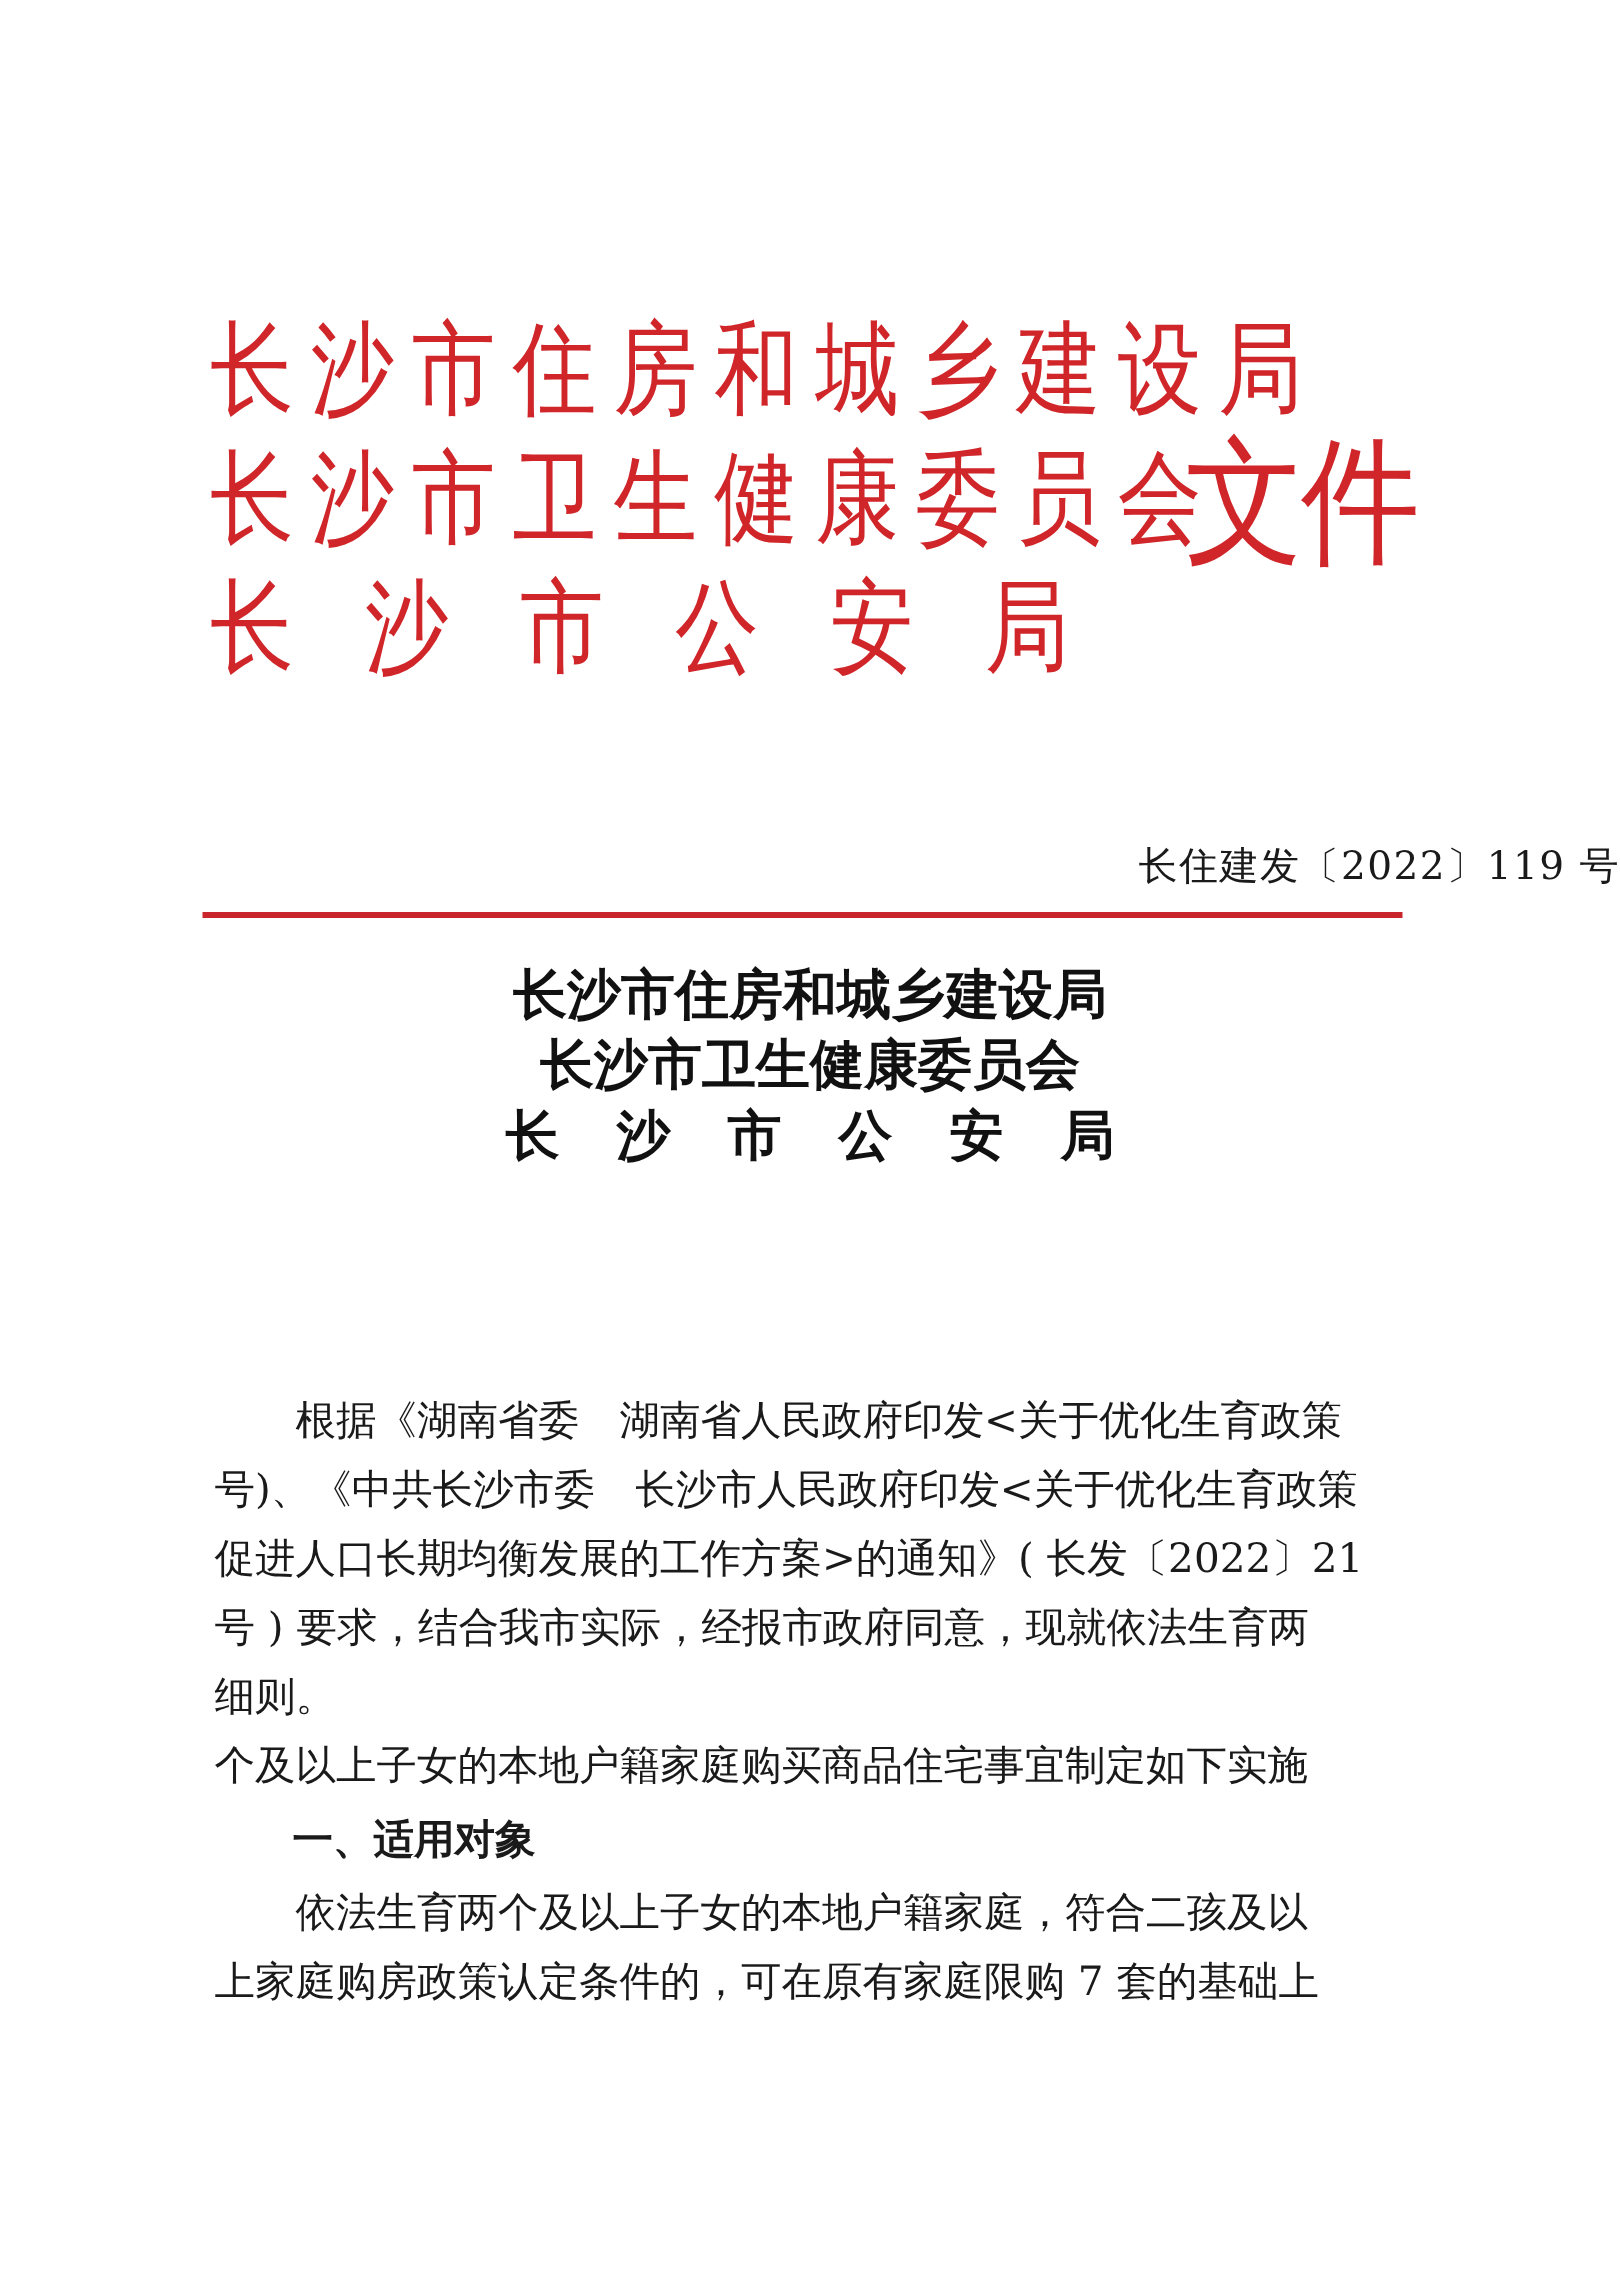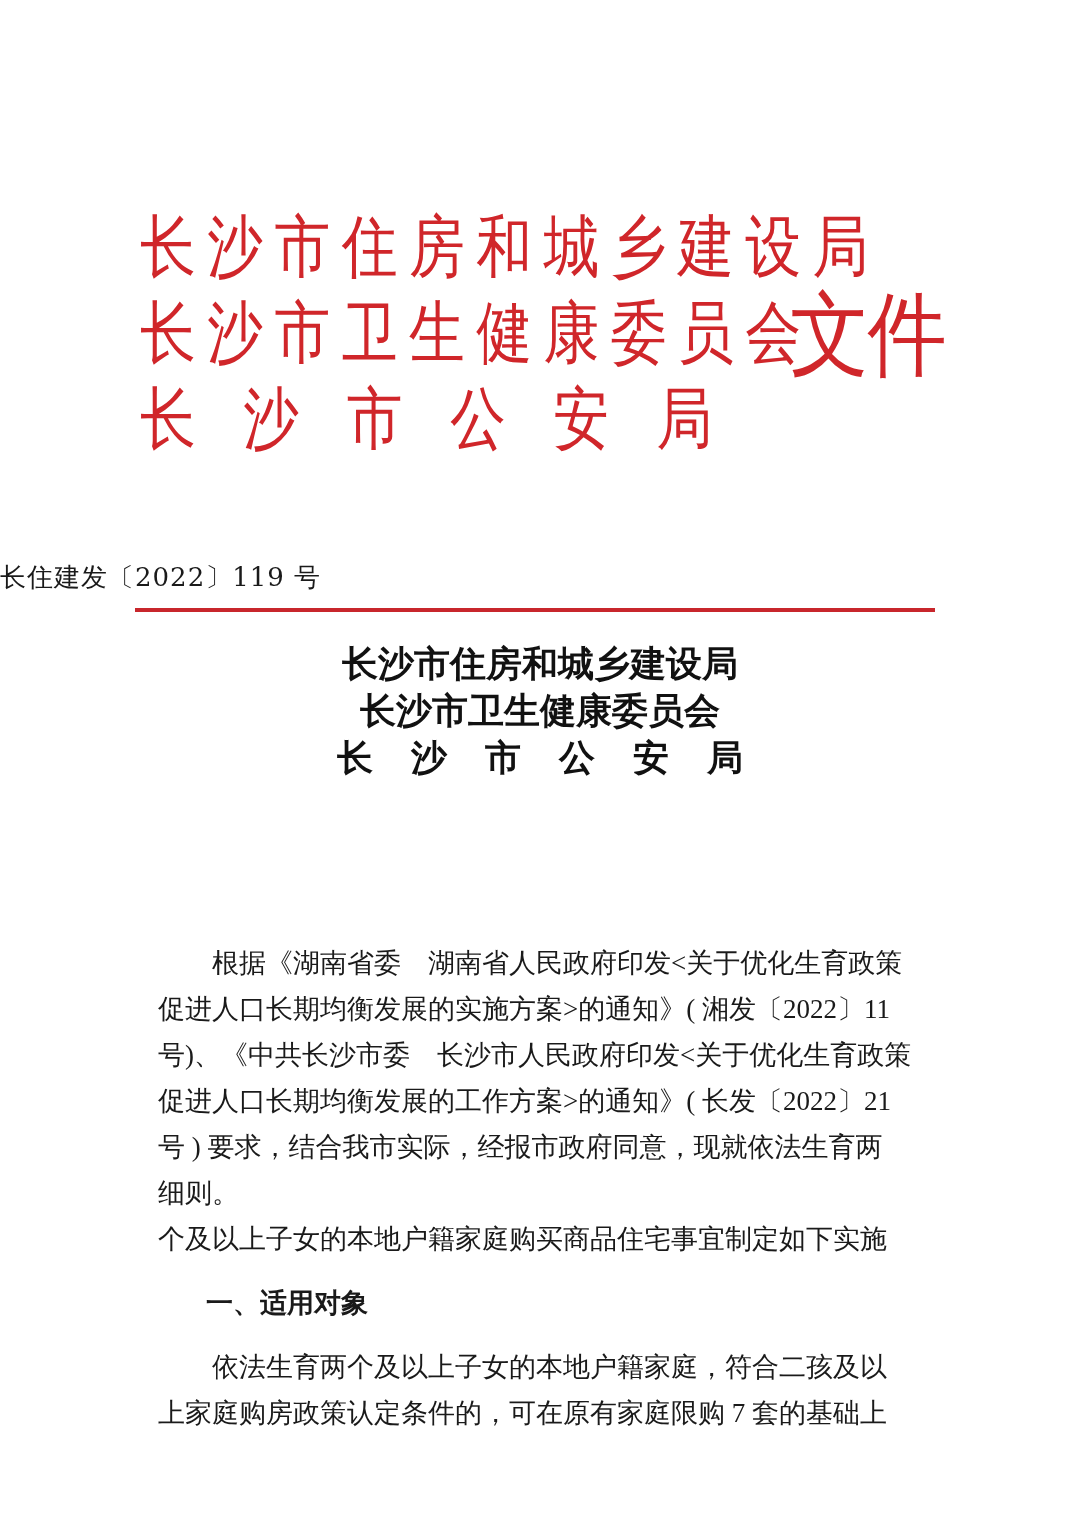--- a/index.html
+++ b/index.html
@@ -17,40 +17,40 @@
   }
   .rh-1 { top: 4px; }
   .rh-2 { top: 90px; }
   .rh-3 { top: 176px; letter-spacing: 58px; }
   .wenjian {
     position: absolute; left: 650px; top: 80px; font-size: 92px; line-height: 110px; color: #d0262a;
     transform: scaleX(0.86); transform-origin: left center; white-space: nowrap; letter-spacing: -2px;
   }
 
   .doc-number {
-    position: absolute; left: 0; width: 1080px; top: 560px; text-align: left; font-size: 26px; color: #1a1a1a;
+    position: absolute; left: 0; width: 1080px; top: 560px; text-align: right; font-size: 26px; color: #1a1a1a;
     letter-spacing: 1px;
   }
   .divider { position: absolute; left: 135px; top: 608px; width: 800px; height: 4px; background: #c8262c; }
 
   .title-block { position: absolute; left: 0; width: 1080px; top: 640px; text-align: center; color: #111; }
   .title-line {
     font-size: 36px; line-height: 47px; font-weight: bold; white-space: nowrap;
     font-family: "DejaVu Serif", "Liberation Serif", serif;
   }
   .title-line.spaced { letter-spacing: 38px; padding-left: 38px; }
 
   .body-text {
     position: absolute; left: 140px; width: 800px; top: 922px; color: #1a1a1a;
     font-size: 27px; line-height: 46px; text-align: justify;
     font-family: "DejaVu Serif", "Liberation Serif", serif;
   }
-  .para { margin: 18px; text-indent: 54px; font-family: Liberation Serif, serif; }
+  .para { margin: 3px; text-indent: 54px; }
   .line { display: block; white-space: nowrap; }
-  .heading-1 { font-family: "DejaVu Sans", "Liberation Sans", sans-serif; font-weight: bold; text-indent: 54px; margin: 12px; }
+  .heading-1 { font-family: "DejaVu Sans", "Liberation Sans", sans-serif; font-weight: bold; text-indent: 54px; margin: 1px; }
 </style>
 </head>
 <body>
 
 <div class="page">
 
   <div class="red-head">
     <div class="rh-line rh-1">长沙市住房和城乡建设局</div>
     <div class="rh-line rh-2">长沙市卫生健康委员会</div>
     <div class="rh-line rh-3">长沙市公安局</div>
@@ -62,21 +62,20 @@
 
   <div class="title-block">
     <div class="title-line">长沙市住房和城乡建设局</div>
     <div class="title-line">长沙市卫生健康委员会</div>
     <div class="title-line spaced">长沙市公安局</div>
   </div>
 
   <div class="body-text">
     <p class="para">
       <span class="line">根据《湖南省委　湖南省人民政府印发&lt;关于优化生育政策</span>
-      <span class="line" style="text-indent:0">促进人口长期均衡发展的实施方案&gt;的通知》( 湘发〔2022〕11</span>
       <span class="line" style="text-indent:0">号)、《中共长沙市委　长沙市人民政府印发&lt;关于优化生育政策</span>
       <span class="line" style="text-indent:0">促进人口长期均衡发展的工作方案&gt;的通知》( 长发〔2022〕21</span>
       <span class="line" style="text-indent:0">号 ) 要求，结合我市实际，经报市政府同意，现就依法生育两</span>
       <span class="line" style="text-indent:0">细则。</span>
       <span class="line" style="text-indent:0">个及以上子女的本地户籍家庭购买商品住宅事宜制定如下实施</span>
     </p>
     <p class="heading-1">一、适用对象</p>
     <p class="para">
       <span class="line">依法生育两个及以上子女的本地户籍家庭，符合二孩及以</span>
       <span class="line" style="text-indent:0">上家庭购房政策认定条件的，可在原有家庭限购 7 套的基础上</span>

